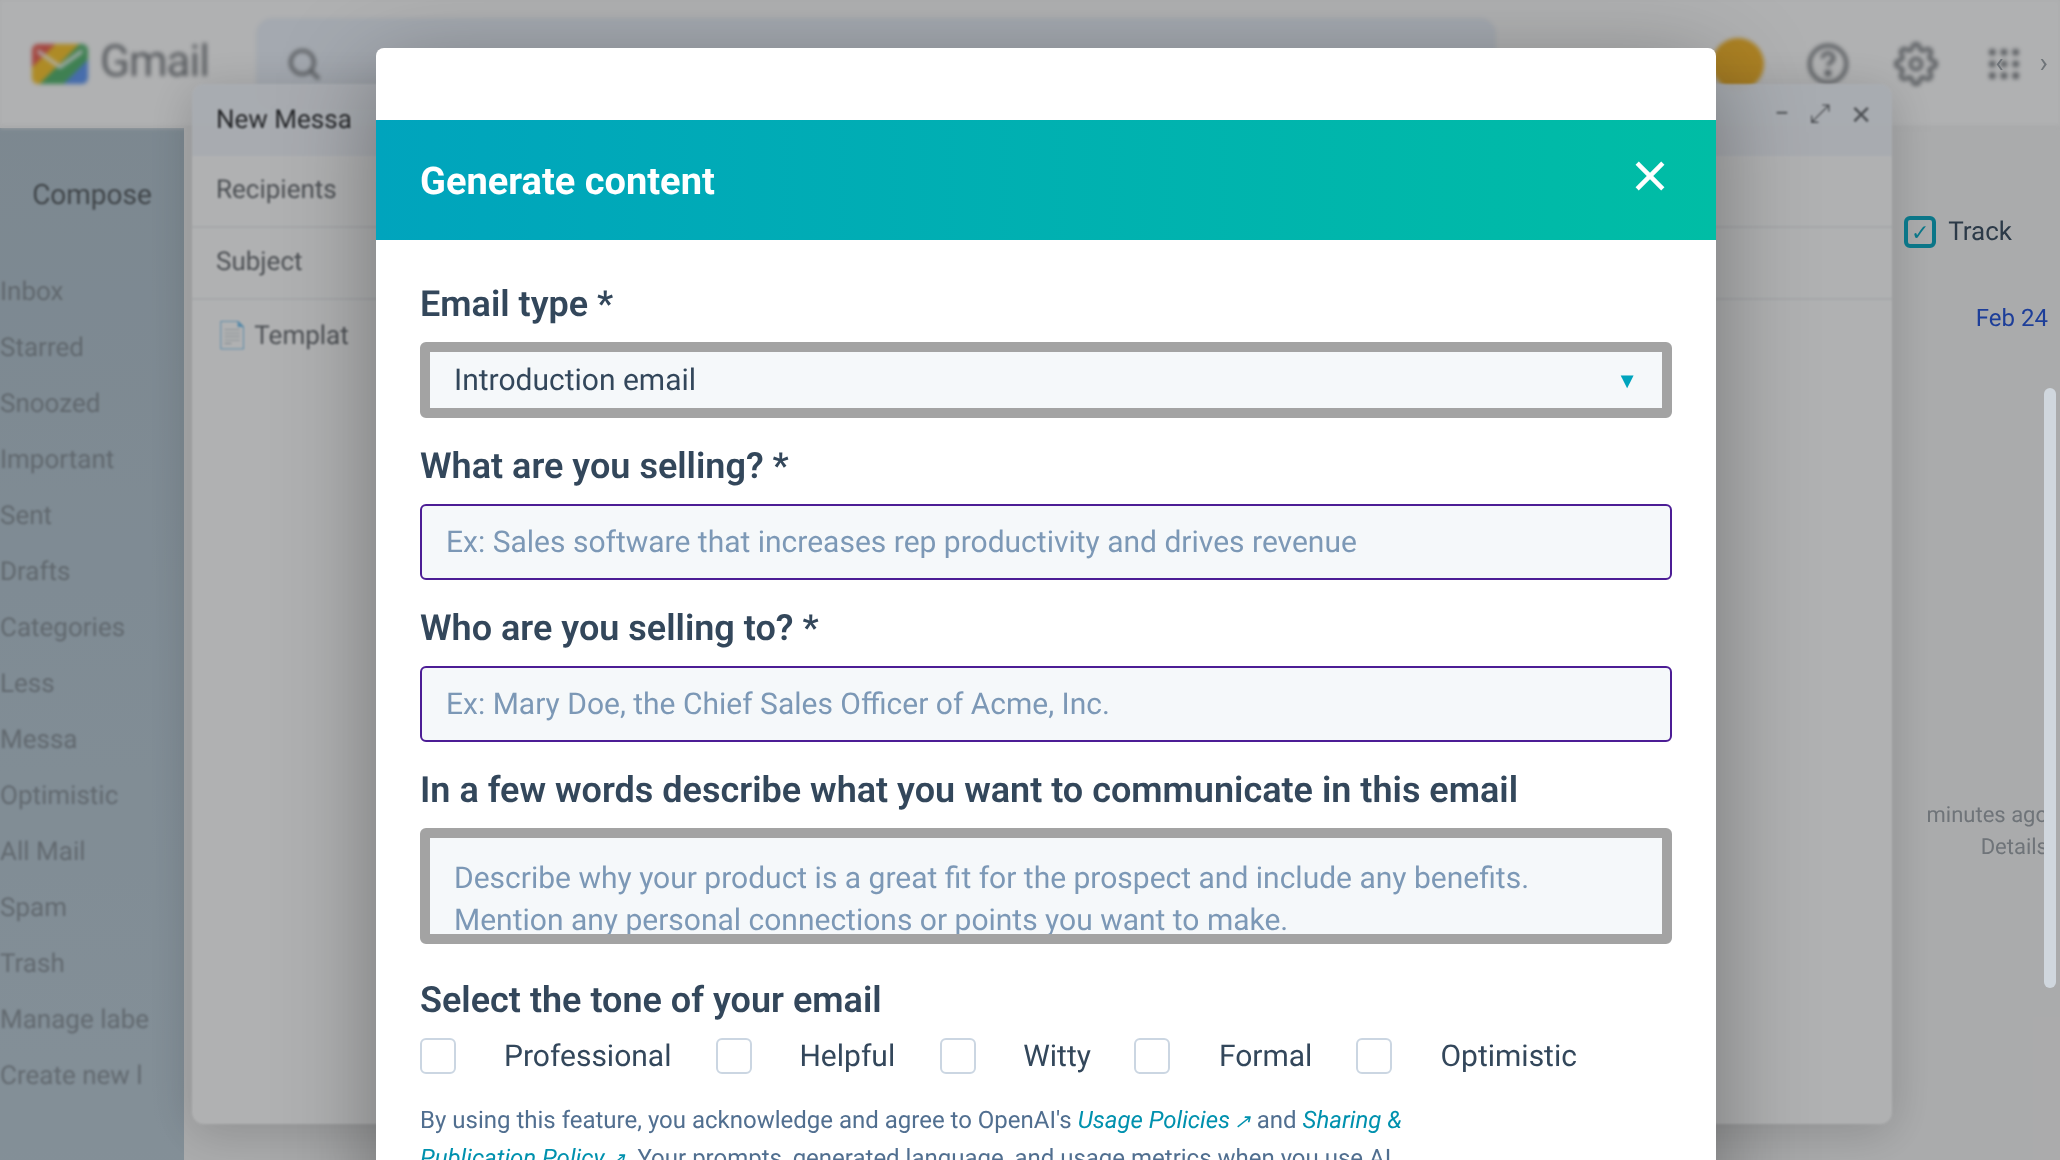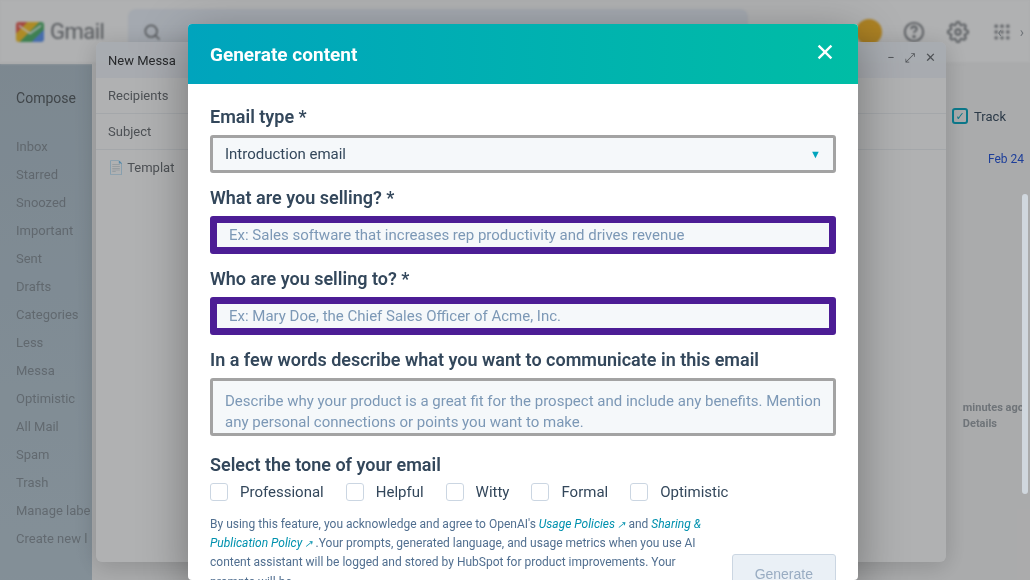--- a/index.html
+++ b/index.html
@@ -12,57 +12,57 @@
   .gmail-m::before{content:"";position:absolute;inset:0;background:#fff;clip-path:polygon(10% 15%,50% 55%,90% 15%,90% 25%,50% 65%,10% 25%);}
   .gmail-word { font-size:22px; color:#5f6368; letter-spacing:-0.5px; }
   .gmail-search { flex:1; max-width:620px; height:46px; background:#eaf1fb; border-radius:8px; display:flex; align-items:center; padding:0 14px; color:#5f6368; }
   .gmail-right { margin-left:auto; display:flex; align-items:center; gap:20px; color:#5f6368; }
   .icon-circle { width:24px; height:24px; display:flex; align-items:center; justify-content:center; }
   .avatar { width:32px; height:32px; border-radius:50%; background:radial-gradient(circle,#f28b30,#e06b10); }
 
   
   .sidebar { position:absolute; left:0; top:64px; bottom:0; width:92px; padding:12px 0 0 0; }
   .compose-btn { margin:0 10px 12px 10px; height:44px; border-radius:14px; background:#c2e7ff00; border:1px solid transparent; background:#fff0; font-size:14px; color:#3c4043; display:flex; align-items:center; justify-content:center; filter:blur(0.5px); opacity:0.8;}
-  .nav-list { list-style:none; padding-left:16px; }
+  .nav-list { list-style:none; padding-left:0; }
   .nav-list li { height:28px; font-size:13px; color:#5f6368; display:flex; align-items:center; opacity:0.55; filter:blur(0.6px);}
 
   
   .sidebar-bg { position:absolute; left:0; top:64px; bottom:0; width:92px; background:linear-gradient(180deg,#2b5a7a 0%, #3a6b8c 50%, #4a7a9a 100%); opacity:0.35; z-index:-1;}
 
   
   .compose-window { position:absolute; left:96px; top:42px; width:850px; height:520px; background:#fff; border-radius:6px; box-shadow:0 4px 24px rgba(0,0,0,0.2); filter:blur(0.5px); opacity:0.95;}
   .compose-title { height:36px; background:#f2f6fc; border-radius:6px 6px 0 0; display:flex; align-items:center; padding:0 12px; font-size:13px; color:#202124; }
   .compose-row { height:36px; border-bottom:1px solid #eceff1; padding:0 12px; font-size:13px; color:#5f6368; display:flex; align-items:center; }
   .compose-toolbar { padding:10px 12px; display:flex; gap:16px; font-size:13px; color:#5f6368; align-items:center;}
   .mini-icons{position:absolute; top:8px; right:10px; display:flex; gap:10px; font-size:13px; color:#5f6368;}
   .track { position:absolute; right:24px; top:108px; display:flex; align-items:center; gap:6px; font-size:13px; color:#33475b;}
   .track .chk{width:16px;height:16px;border:2px solid #00a4bd;border-radius:3px;display:inline-flex;align-items:center;justify-content:center;color:#00a4bd;font-size:11px;}
   .date-label{position:absolute; right:6px; top:152px; font-size:12px; color:#1d4ed8;}
-  .meta-right{position:absolute; right:6px; top:400px; font-size:11px; color:#9aa0a6; text-align:left; line-height:16px;font-weight:bold;}
+  .meta-right{position:absolute; right:6px; top:400px; font-size:11px; color:#9aa0a6; text-align:right; line-height:16px;}
   .nav-arrows{position:absolute; right:6px; top:24px; display:flex; gap:18px; color:#9aa0a6; font-size:14px;}
 
   
   .overlay { position:absolute; inset:0; background:rgba(32,33,36,0.35); }
 
   
   .modal { position:absolute; left:188px; top:24px; width:670px; background:#fff; border-radius:4px; box-shadow:0 12px 48px rgba(0,0,0,0.35); overflow:hidden; }
-  .modal-header { background:linear-gradient(90deg,#00a4bd,#00bda5); color:#fff; height:60px; display:flex; align-items:center; padding:0 22px; }
+  .modal-header { background:linear-gradient(90deg,#00a4bd,#00bda5); color:#fff; height:60px; display:flex; align-items:center; padding:0 22px;margin-top:36px; }
   .modal-header h2 { font-size:19px; font-weight:700; }
   .modal-close { margin-left:auto; cursor:pointer; }
   .modal-body { padding:22px 22px 12px 22px; max-height:496px; overflow-y:auto; }
   .fgroup { margin-bottom:14px; }
   .fgroup label { font-size:18px; font-weight:600; color:#33475b; display:block; margin-bottom:8px;}
-  .select, .tinput, .tarea { width:100%; border:3px solid #a3a3a3; border-radius:3px; font-size:15px; color:#33475b; background:#f5f8fa; font-family:inherit;}
+  .select, .tinput, .tarea { width:100%; border:5px solid #a3a3a3; border-radius:3px; font-size:15px; color:#33475b; background:#f5f8fa; font-family:inherit;}
   .select { height:38px; padding:0 12px; display:flex; align-items:center; justify-content:space-between; cursor:pointer;}
   .select .caret { color:#00a4bd; font-size:11px;}
-  .tinput { height:38px; padding:0 12px; border:7px solid #4c1d95; }
+  .tinput { height:38px; padding:0 12px; border:1px solid #4c1d95; }
   .tinput::placeholder, .tarea::placeholder { color:#7c98b6; }
   .tarea { height:58px; padding:10px 12px; resize:none; line-height:1.4;}
   .checks { display:flex; gap:22px; flex-wrap:wrap; margin-top:4px;}
-  .chk-item { display:flex; align-items:center; gap:12px; font-size:15px; color:#33475b;}
+  .chk-item { display:flex; align-items:center; gap:24px; font-size:15px; color:#33475b;}
   .chk-box { width:18px; height:18px; border:1.5px solid #cbd6e2; border-radius:3px; background:#fff;}
   .disclaimer { font-size:12px; color:#516f90; line-height:1.6; margin-top:10px; position:relative; padding-right:120px;}
   .disclaimer a { color:#0091ae; text-decoration:none;font-style:italic;}
   .ext-icon{font-size:10px; color:#0091ae; margin-left:2px;}
   .generate-btn { position:absolute; right:0; bottom:-2px; height:40px; padding:0 22px; background:#eaf0f6; border:1px solid #cbd6e2; border-radius:3px; color:#99acc2; font-size:14px; font-weight:500;}
   .scroll-hint{position:absolute; right:0; top:84px; bottom:0; width:10px; background:transparent;}
   .scroll-thumb{position:absolute; right:2px; top:110px; width:6px; height:300px; background:#d0d7de; border-radius:3px;}
 </style>
 </head>
 <body>

